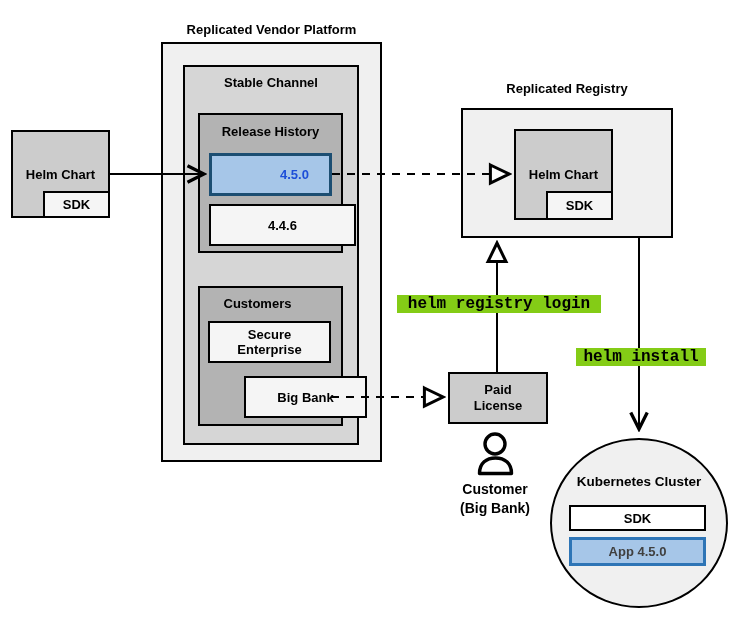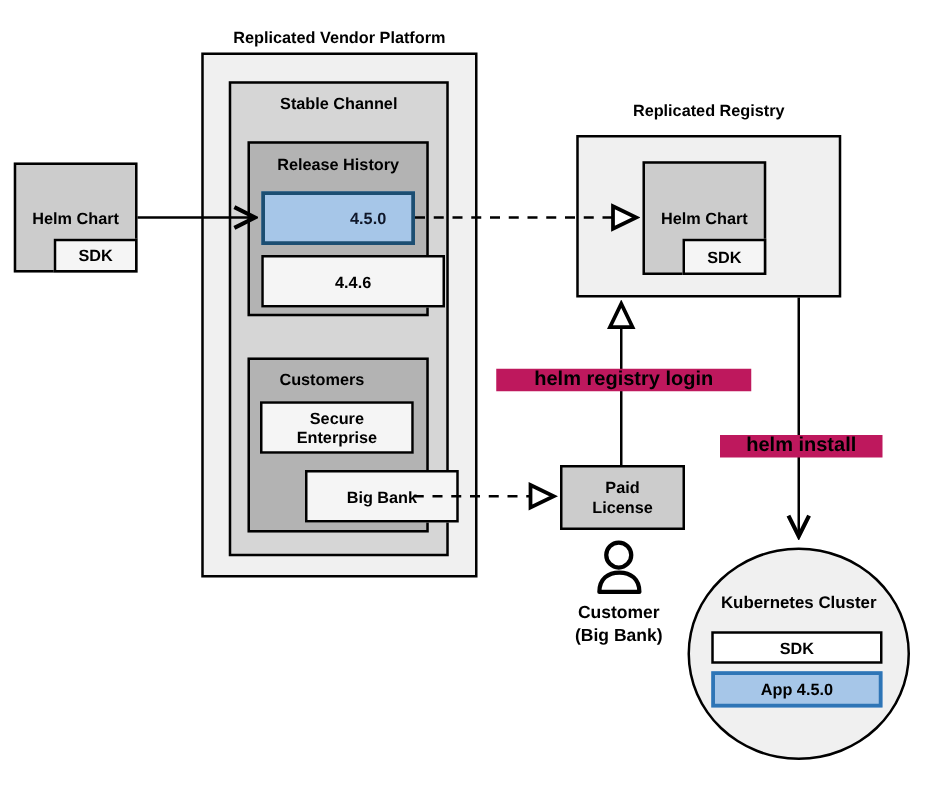--- a/index.html
+++ b/index.html
@@ -16,32 +16,32 @@
   .lbl {
     position:absolute; box-sizing:border-box;
     font-weight:bold; font-size:13px; color:#000;
     text-align:center; line-height:16px;
   }
   .center-lbl { display:flex; align-items:center; justify-content:center; text-align:center; }
   .node-label { font-weight:bold; font-size:13px; color:#000; }
   .ver-hi {
     background:#a6c6e8; border:3px solid #1c4e72;
   }
-  .ver-hi .node-label { color:#0f172a;margin-left:48px; }
+  .ver-hi .node-label { color:#1d4ed8;margin-left:48px; }
   .app-box {
     background:#a6c6e8; border:3px solid #2e75b6;
   }
-  .app-box .node-label { color:#000000; }
+  .app-box .node-label { color:#404040; }
   .circle {
     position:absolute; box-sizing:border-box; border:2px solid #000;
     border-radius:50%; background:#f0f0f0;
   }
   .cmd {
-    position:absolute; z-index:30; background:#be185d;
-    font-family:Liberation Sans, sans-serif; font-weight:bold;
+    position:absolute; z-index:30; background:#84cc16;
+    font-family:Liberation Mono, monospace; font-weight:bold;
     font-size:16px; color:#000; text-align:center; line-height:18px;
     padding:0 2px;
   }
   .overlay { position:absolute; left:0; top:0; z-index:20; pointer-events:none; }
   .caption {
     position:absolute; font-weight:bold; font-size:14px; color:#000;
     text-align:center; line-height:19px;
   }
 </style>
 </head>

